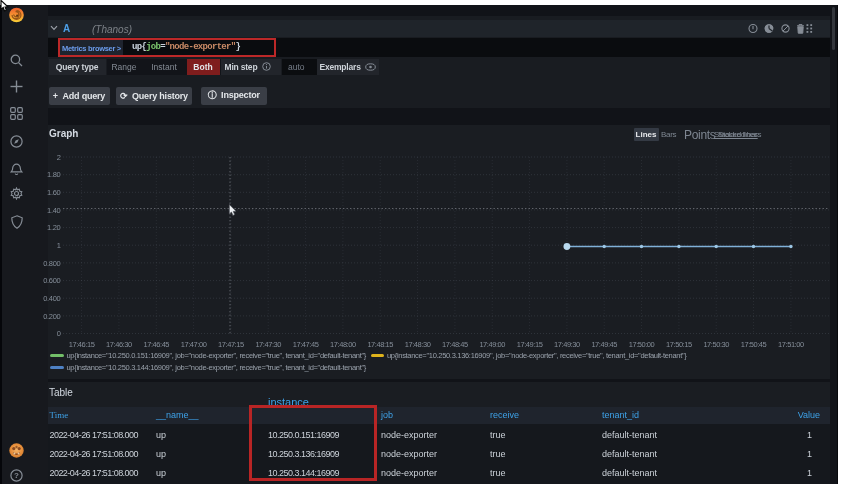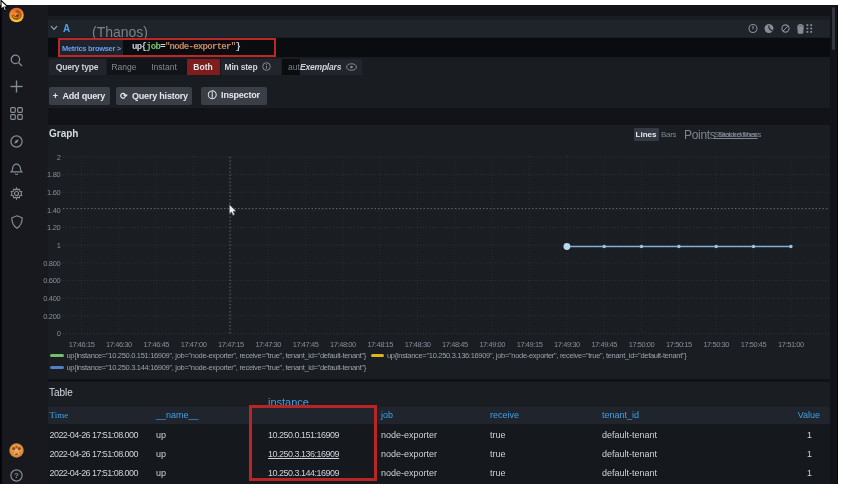--- a/index.html
+++ b/index.html
@@ -91,21 +91,21 @@
     <text x="6.5" y="9.3" font-size="8" font-weight="bold" text-anchor="middle" fill="currentColor" font-family="Liberation Sans">?</text>
   </svg>
 
   <div class="abs" style="left:48px;top:16px;width:781.5px;height:92px;background:#191c21;"></div>
 
   <div class="abs" style="left:48px;top:20px;width:781.5px;height:16.5px;background:#1f242a;"></div>
   <svg class="abs" style="left:50px;top:25px;" width="8" height="6" viewBox="0 0 8 6">
         <path d="M1 1.2 L4 4.4 L7 1.2" fill="none" stroke="#9aa0a8" stroke-width="1.2"></path>
       </svg>
   <div class="abs" style="left:63px;top:22.5px;color:#4d9fe6;font-weight:bold;font-size:10px;">A</div>
-  <div class="abs" style="left:92px;top:24px;color:#7c8187;font-size:14px;">(Thanos)</div>
+  <div class="abs" style="left:92px;top:24px;color:#7c8187;font-style:italic;font-size:10px;">(Thanos)</div>
 
   <svg class="abs ic" style="left:748px;top:23px;" width="70" height="11" viewBox="0 0 70 11">
     <circle cx="5" cy="5.5" r="4" fill="none" stroke="currentColor" stroke-width="1.1"></circle>
     <line x1="5" y1="3" x2="5" y2="6.2" stroke="currentColor" stroke-width="1.1"></line>
     <path d="M21 1.2 a4.3 4.3 0 1 0 0.05 0 Z M21 5.5 L24.8 7.8 A4.3 4.3 0 0 0 25.3 5.5 Z" fill="currentColor" fill-rule="evenodd"></path>
     <path d="M21 1.2 a4.3 4.3 0 1 1 -0.05 0" fill="currentColor"></path>
     <path d="M21 5.5 L24.6 8.2" stroke="#1f242a" stroke-width="1.2"></path>
     <path d="M21 2.5 L21 5.5" stroke="#1f242a" stroke-width="1.2"></path>
     <circle cx="37.5" cy="5.5" r="3.6" fill="none" stroke="currentColor" stroke-width="1.1"></circle>
     <line x1="35" y1="8" x2="40" y2="3" stroke="currentColor" stroke-width="1"></line>
@@ -131,21 +131,21 @@
   <div class="abs" style="left:106.5px;top:58.5px;width:119px;height:16px;background:#121419;"></div>
   <div class="abs" style="left:108px;top:58.5px;width:32px;height:16px;color:#848b94;font-size:8.5px;display:flex;align-items:center;justify-content:center;">Range</div>
   <div class="abs" style="left:148px;top:58.5px;width:32px;height:16px;color:#848b94;font-size:8.5px;display:flex;align-items:center;justify-content:center;">Instant</div>
   <div class="abs" style="left:186.5px;top:58.5px;width:33px;height:16px;background:#7f1d1d;color:#e2e5e9;font-size:8.5px;font-weight:bold;display:flex;align-items:center;justify-content:center;">Both</div>
   <div class="abs lbl" style="left:220.5px;top:58.5px;width:60px;height:16px;display:flex;align-items:center;box-sizing:border-box;padding-left:4px;">Min step&nbsp;&nbsp;<svg width="9" height="9" viewBox="0 0 9 9" style="vertical-align:-1px;">
           <circle cx="4.5" cy="4.5" r="3.8" fill="none" stroke="#848b94" stroke-width="1"></circle>
           <line x1="4.5" y1="4" x2="4.5" y2="6.6" stroke="#848b94" stroke-width="1"></line>
           <circle cx="4.5" cy="2.6" r="0.6" fill="#848b94"></circle>
         </svg></div>
   <div class="abs" style="left:282px;top:58.5px;width:34.5px;height:16px;background:#0b0d10;color:#767e89;font-size:8.5px;display:flex;align-items:center;padding-left:6px;box-sizing:border-box;">auto</div>
-  <div class="abs lbl" style="left:300px;top:58.5px;width:61.5px;height:16px;display:flex;align-items:center;justify-content:flex-start;font-style:italic;">Exemplars&nbsp;&nbsp;<svg width="11" height="8" viewBox="0 0 11 8">
+  <div class="abs lbl" style="left:317px;top:58.5px;width:61.5px;height:16px;display:flex;align-items:center;justify-content:center;">Exemplars&nbsp;&nbsp;<svg width="11" height="8" viewBox="0 0 11 8">
           <ellipse cx="5.5" cy="4" rx="4.8" ry="3.2" fill="none" stroke="#848b94" stroke-width="1"></ellipse>
           <circle cx="5.5" cy="4" r="1.3" fill="#848b94"></circle>
         </svg></div>
 
   <div class="abs btn" style="left:48.5px;top:86.5px;width:61px;height:18px;">+ &nbsp;Add query</div>
   <div class="abs btn" style="left:116px;top:86.5px;width:76px;height:18px;">⟳ &nbsp;Query history</div>
   <div class="abs btn" style="left:200.5px;top:86.5px;width:66.5px;height:18px;">ⓘ &nbsp;Inspector</div>
 
   <div class="abs" style="left:48px;top:125px;width:781.5px;height:253.5px;background:#1a1d22;"></div>
   <div class="abs" style="left:49px;top:127.5px;color:#d4dae2;font-weight:bold;font-size:10px;">Graph</div>
@@ -249,21 +249,21 @@
   <div class="abs" style="right:23px;top:410px;color:#3ea2e8;font-size:9px;">Value</div>
   <div class="abs" style="left:49.5px;top:429.5px;color:#ccd2d9;font-size:9px;letter-spacing:-0.55px;">2022-04-26 17:51:08.000</div>
   <div class="abs" style="left:156px;top:429.5px;color:#ccd2d9;font-size:9px;">up</div>
   <div class="abs" style="left:268px;top:429.5px;color:#ccd2d9;font-size:9px;letter-spacing:-0.5px;">10.250.0.151:16909</div>
   <div class="abs" style="left:381px;top:429.5px;color:#ccd2d9;font-size:9px;">node-exporter</div>
   <div class="abs" style="left:490px;top:429.5px;color:#ccd2d9;font-size:9px;">true</div>
   <div class="abs" style="left:602px;top:429.5px;color:#ccd2d9;font-size:9px;">default-tenant</div>
   <div class="abs" style="right:31px;top:429.5px;color:#ccd2d9;font-size:9px;">1</div>
   <div class="abs" style="left:49.5px;top:448.9px;color:#ccd2d9;font-size:9px;letter-spacing:-0.55px;">2022-04-26 17:51:08.000</div>
   <div class="abs" style="left:156px;top:448.9px;color:#ccd2d9;font-size:9px;">up</div>
-  <div class="abs" style="left:268px;top:448.9px;color:#ccd2d9;font-size:9px;letter-spacing:-0.5px;text-decoration:underline;">10.250.3.136:16909</div>
+  <div class="abs" style="left:268px;top:448.9px;color:#ccd2d9;font-size:9px;letter-spacing:-0.5px;">10.250.3.136:16909</div>
   <div class="abs" style="left:381px;top:448.9px;color:#ccd2d9;font-size:9px;">node-exporter</div>
   <div class="abs" style="left:490px;top:448.9px;color:#ccd2d9;font-size:9px;">true</div>
   <div class="abs" style="left:602px;top:448.9px;color:#ccd2d9;font-size:9px;">default-tenant</div>
   <div class="abs" style="right:31px;top:448.9px;color:#ccd2d9;font-size:9px;">1</div>
   <div class="abs" style="left:49.5px;top:468.3px;color:#ccd2d9;font-size:9px;letter-spacing:-0.55px;">2022-04-26 17:51:08.000</div>
   <div class="abs" style="left:156px;top:468.3px;color:#ccd2d9;font-size:9px;">up</div>
   <div class="abs" style="left:268px;top:468.3px;color:#ccd2d9;font-size:9px;letter-spacing:-0.5px;">10.250.3.144:16909</div>
   <div class="abs" style="left:381px;top:468.3px;color:#ccd2d9;font-size:9px;">node-exporter</div>
   <div class="abs" style="left:490px;top:468.3px;color:#ccd2d9;font-size:9px;">true</div>
   <div class="abs" style="left:602px;top:468.3px;color:#ccd2d9;font-size:9px;">default-tenant</div>

